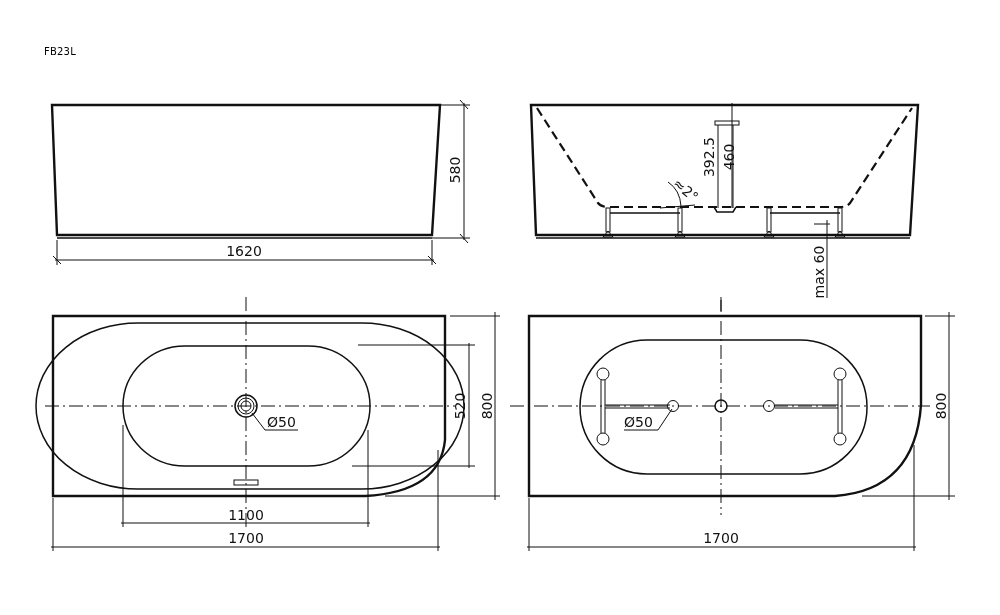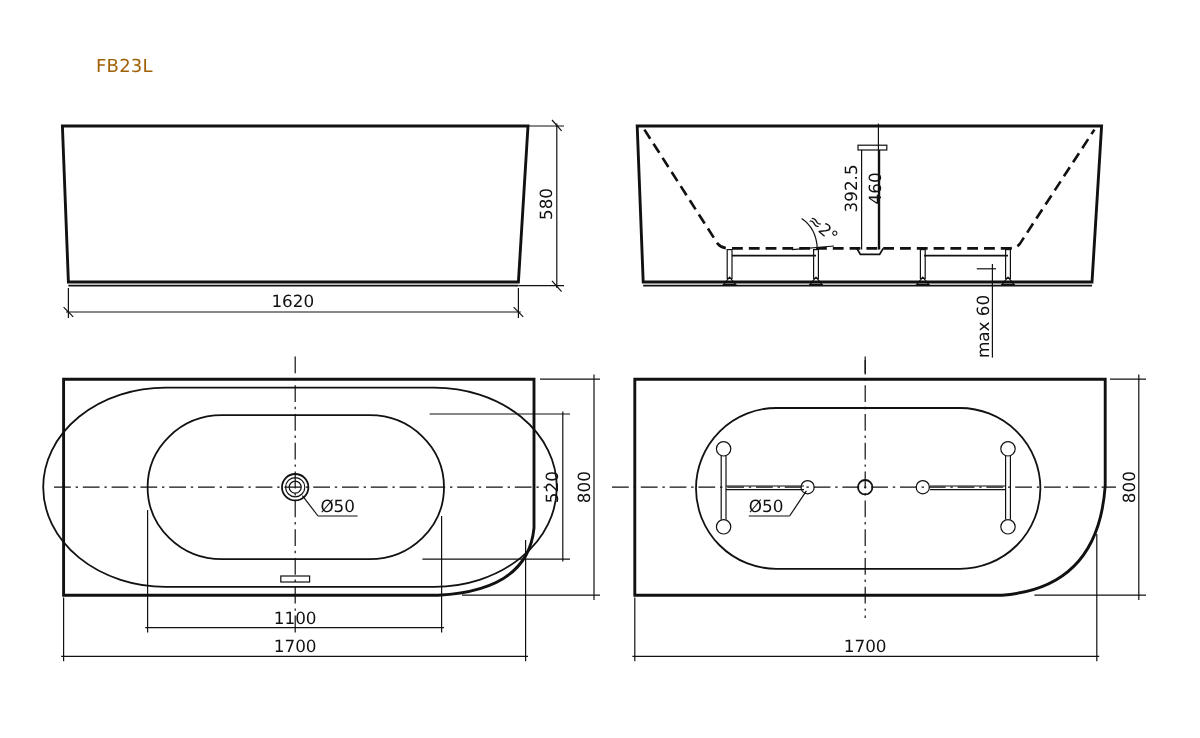--- a/index.html
+++ b/index.html
@@ -1,17 +1,17 @@
 <!DOCTYPE html>
 <html><head>
 <meta charset="utf-8">
 <style>
   html, body { margin: 0; padding: 0; background: #ffffff; }
   body { width: 1000px; height: 615px; position: relative; overflow: hidden; font-family: "DejaVu Sans", sans-serif; }
-  .title { position: absolute; left: 44px; top: 46px; font-size: 15px; color: #a16207; letter-spacing: 0.2px; margin-left: 36px; }
+  .title { position: absolute; left: 44px; top: 46px; font-size: 10px; color: #000000; letter-spacing: 0.2px; }
   svg { position: absolute; left: 0; top: 0; }
   .dim-text { font-family: "DejaVu Sans", sans-serif; font-size: 14px; fill: #111; }
   .outline { stroke: #111; stroke-width: 2.4; fill: none; }
   .thin { stroke: #111; stroke-width: 1; fill: none; }
   .mid { stroke: #111; stroke-width: 1.5; fill: none; }
   .center { stroke: #111; stroke-width: 1; fill: none; stroke-dasharray: 14 4 2 4; }
   .hidden { stroke: #111; stroke-width: 2.2; fill: none; stroke-dasharray: 9 5; }
 </style>
 </head>
 <body>

